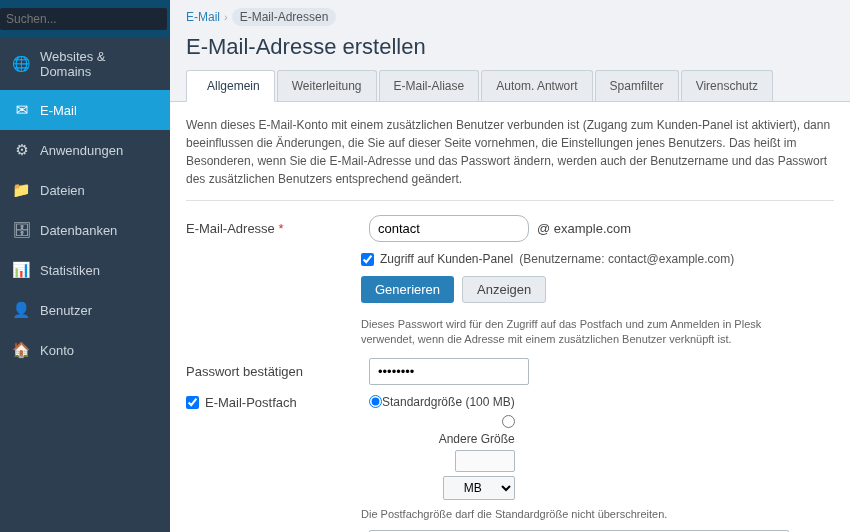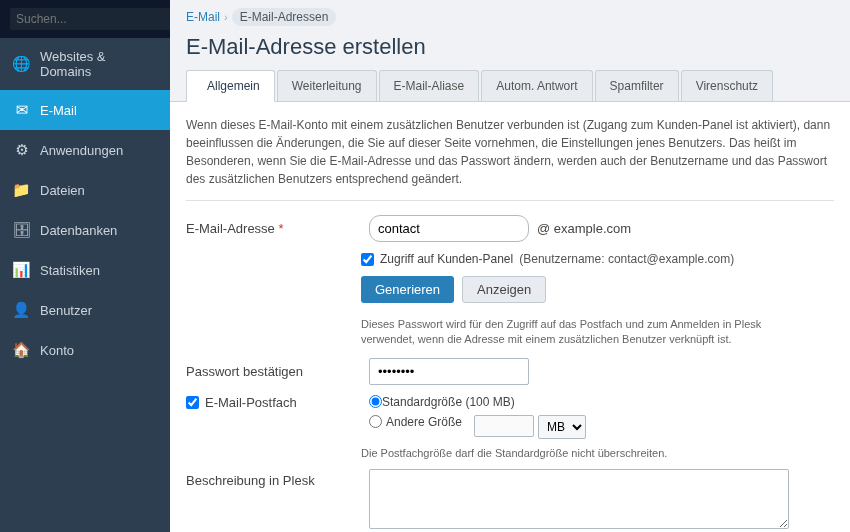--- a/index.html
+++ b/index.html
@@ -10,22 +10,22 @@
       width: 170px;
       background: #2c3e50;
       display: flex;
       flex-direction: column;
       height: 532px;
       flex-shrink: 0;
     }
     #search-box {
       display: flex;
       align-items: center;
-      padding: 8px 10px;
-      background: #0f172a;
+      padding: 8px 0;
+      background: #0c4a6e;
     }
     #search-input-field {
       background: #1a2633;
       border: none;
       color: #aaa;
       flex: 1;
       padding: 4px 6px;
       font-size: 12px;
       outline: none;
       border-radius: 2px;
@@ -244,33 +244,34 @@
     }
     .radio-item {
       display: flex;
       align-items: center;
       font-size: 12px;
       color: #444;
     }
     .radio-item input[type=radio] { cursor: pointer; }
     .size-inline {
       display: flex;
-      align-items: flex-start;
+      align-items: flex-end;
       gap: 4px;
+      flex-direction: column;
     }
     #size-input {
       border: 1px solid #b0bac3;
       padding: 3px 6px;
       width: 60px;
       font-size: 12px;
       border-radius: 2px;
     }
     #mb-select {
       border: 1px solid #b0bac3;
-      padding: 3px 4px;
+      padding: 3px 16px;
       font-size: 12px;
       border-radius: 2px;
       background: #f5f7f9;
     }
     .mailbox-hint {
       font-size: 11px;
       color: #666;
       margin-left: 175px;
       margin-bottom: 10px;
     }

